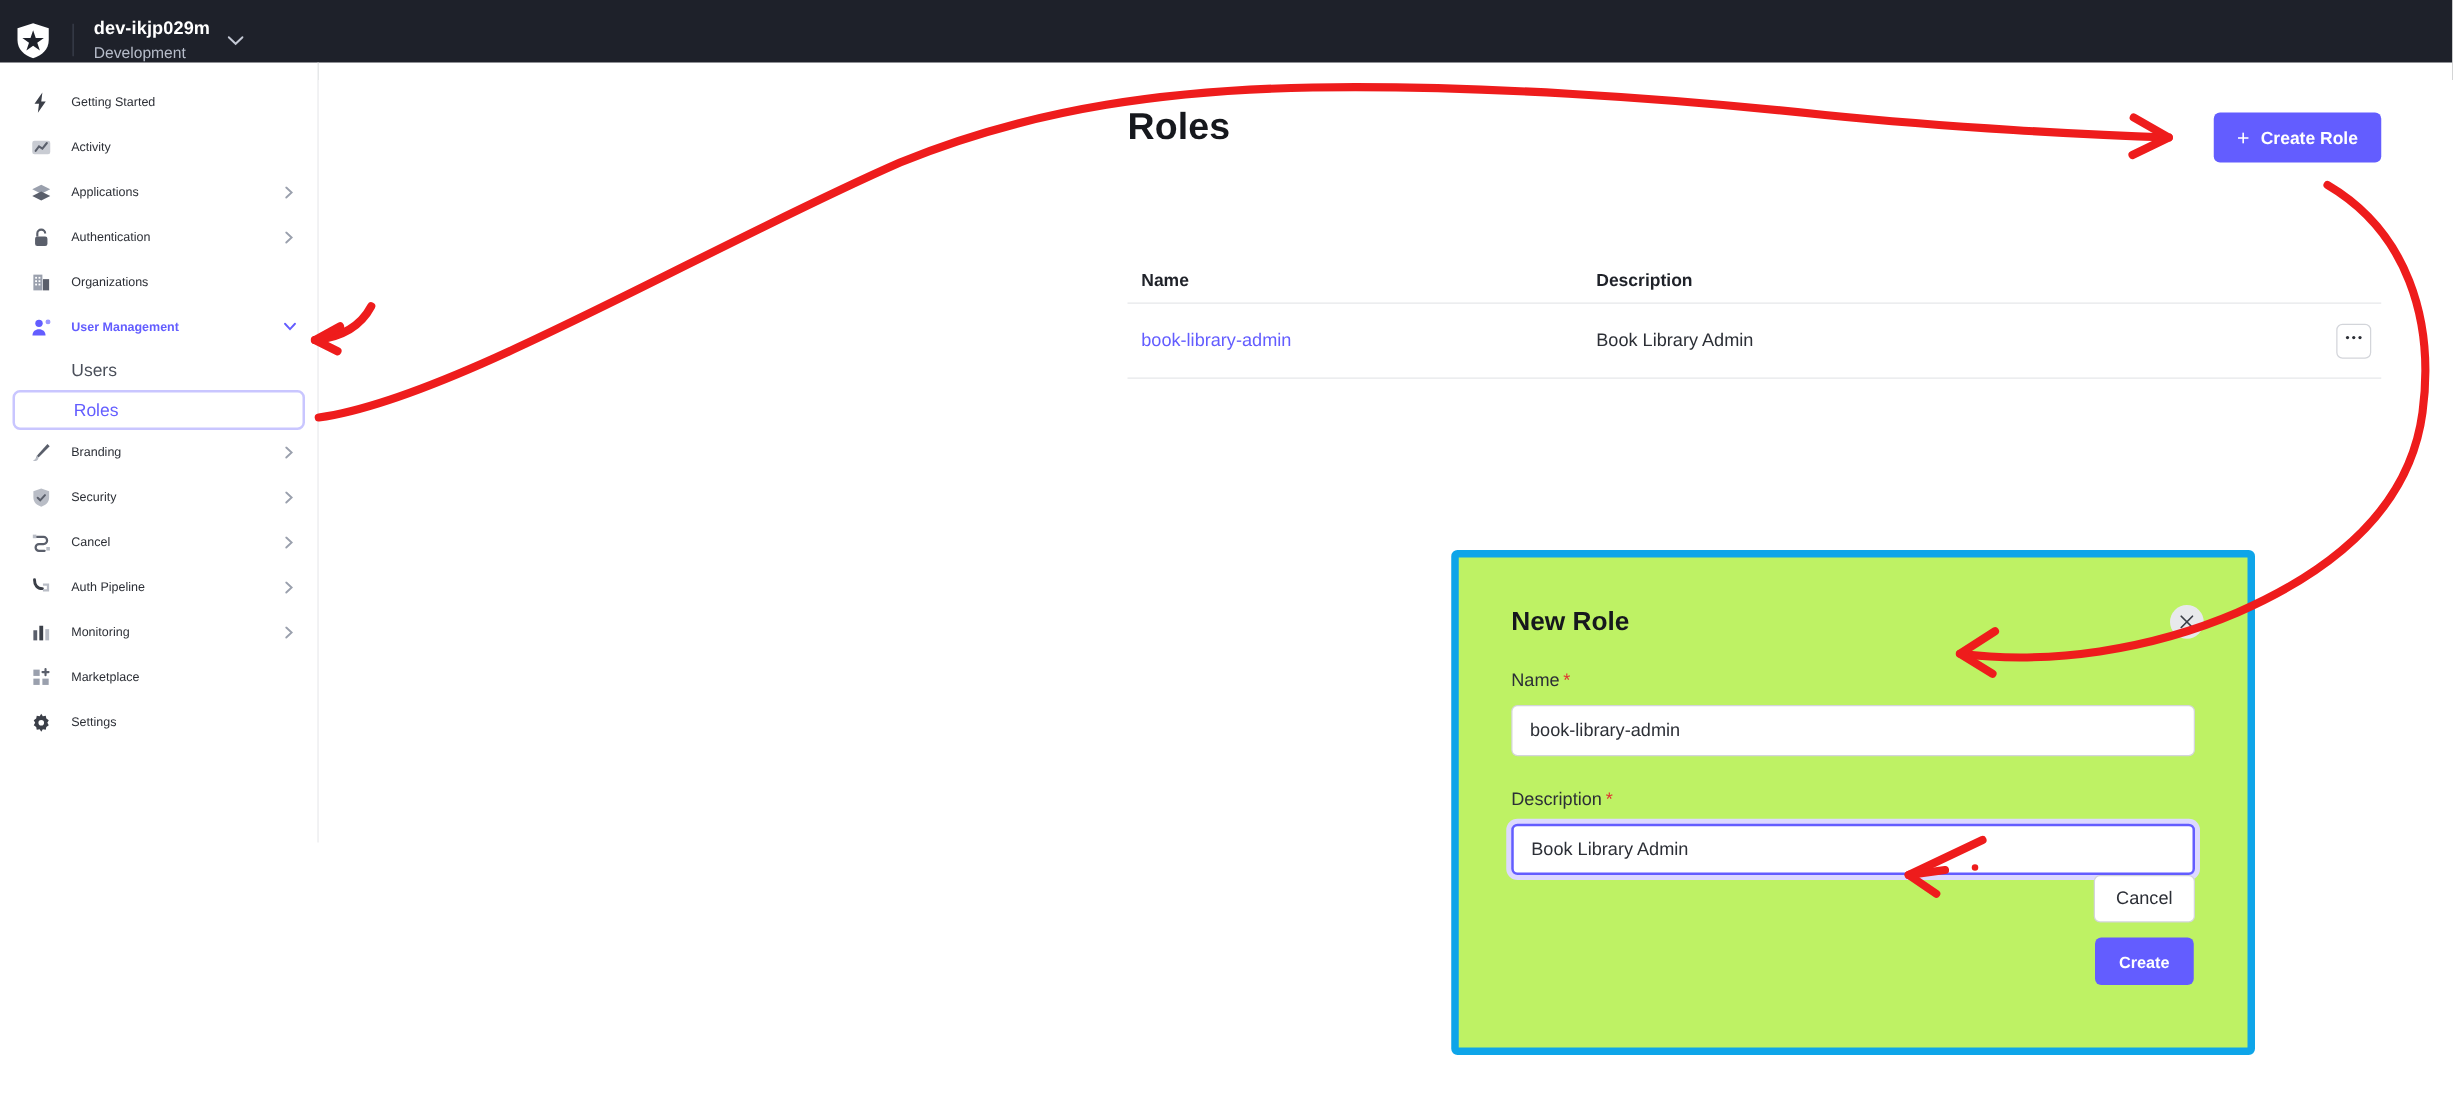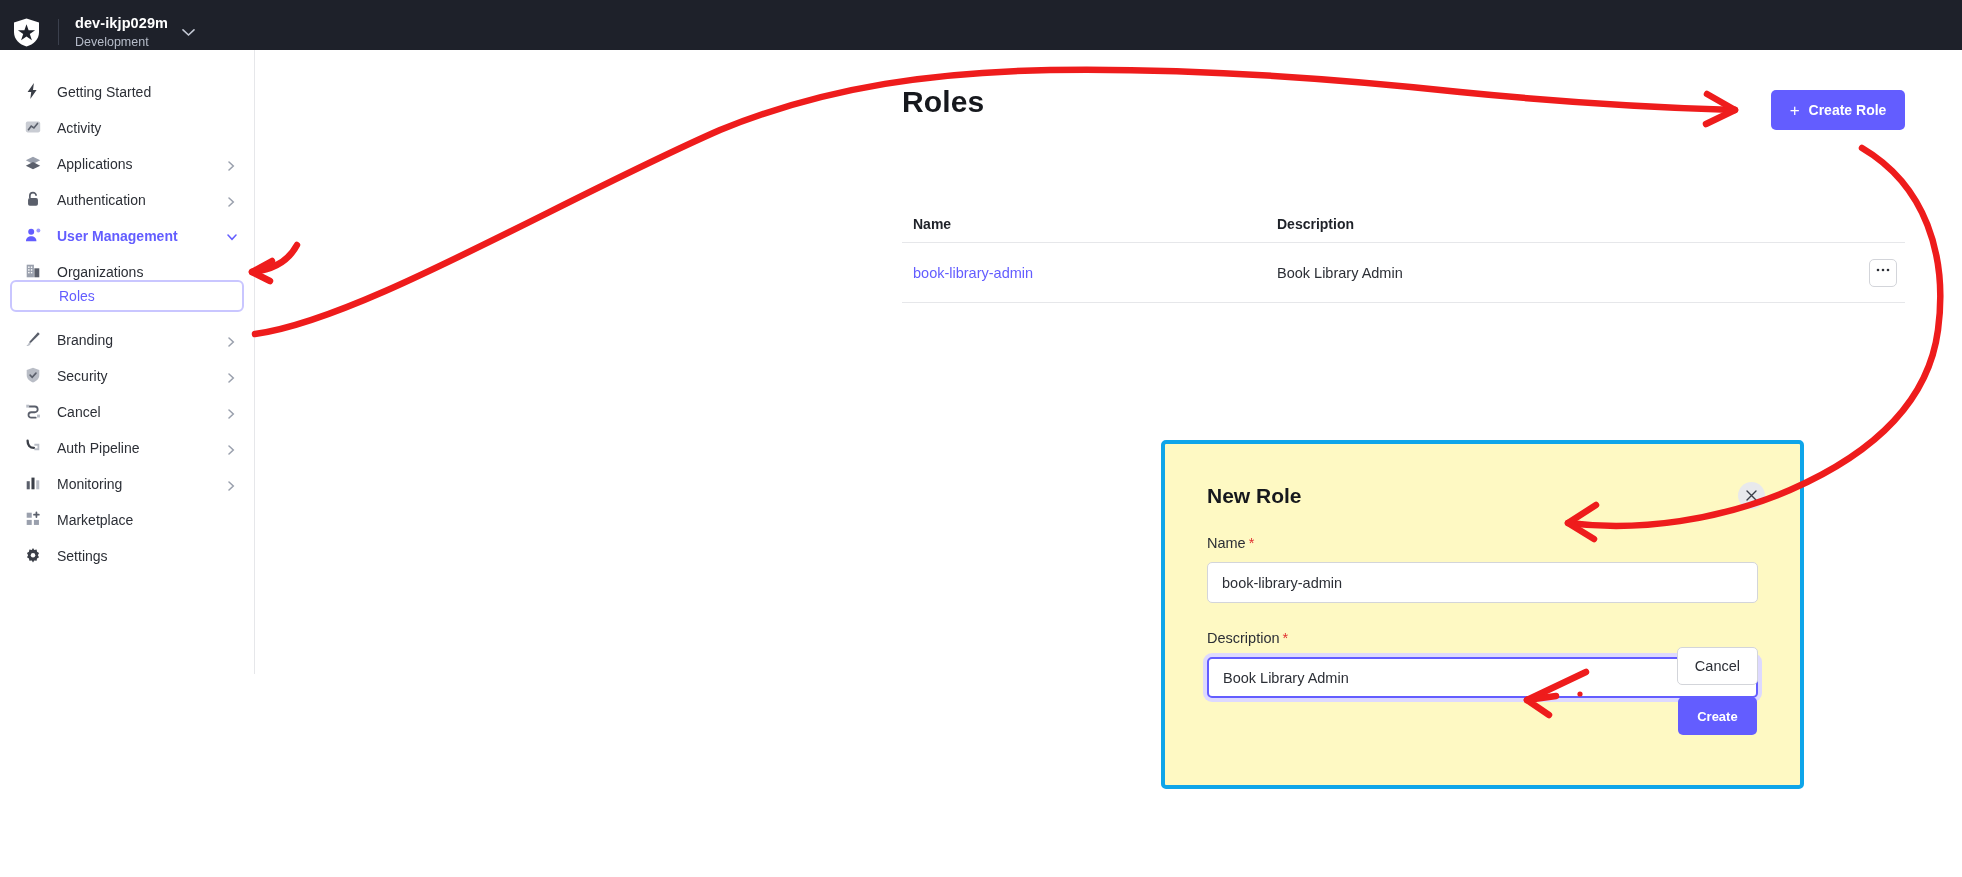--- a/index.html
+++ b/index.html
@@ -23,23 +23,23 @@
   .tenant-name { color:#ffffff; font-size:14.5px; font-weight:bold; letter-spacing:.1px; }
   .tenant-env  { color:#b6bcc9; font-size:12.5px; margin-top:3px; }
   .tenant-caret { margin-left:14px; color:#c3c8d4; font-size:13px; display:flex; align-items:center; }
 
   
   .sidebar {
     position:absolute; left:0; top:50px; width:255px; height:624px;
     background:#ffffff; border-right:1px solid #e6e7ea; padding-top:14px;
   }
   .nav-item {
-    position:relative; display:flex; align-items:flex-end;
+    position:relative; display:flex; align-items:center;
     height:36px; margin:0 10px; padding-left:12px; border-radius:6px;
-    font-size:14px; color:#2c2f36; cursor:pointer;
+    font-size:10px; color:#2c2f36; cursor:pointer;
   }
   .nav-item .ico { width:22px; height:18px; display:flex; align-items:center; justify-content:center; margin-right:13px; flex:0 0 22px; }
   .nav-item .lbl { flex:1 1 auto; white-space:nowrap; }
   .nav-item .chev { color:#9aa0ad; font-size:12px; margin-right:6px; }
   .nav-item.active { color:#635dff; font-weight:bold; }
   .nav-item.active .chev { color:#635dff; }
   .sub-item {
     display:flex; align-items:center; height:32px; margin:0 10px;
     padding-left:47px; border-radius:6px; font-size:14px; color:#4a4f5a; cursor:pointer;
   }
@@ -78,22 +78,22 @@
   .role-link { color:#635dff; cursor:pointer; }
   .kebab-btn {
     width:28px; height:28px; border:1px solid #d3d5da; border-radius:5px;
     background:#fff; display:flex; align-items:center; justify-content:center;
     font-size:13px; color:#2c2f36; cursor:pointer; letter-spacing:1px; line-height:0;
     padding-bottom:6px;
   }
 
   
   .modal {
-    position:absolute; left:906px; top:390px; width:643px; height:349px;
-    background:#fef9c3; border:4px solid #0ea5e9; border-radius:5px;
+    position:absolute; left:906px; top:390px; width:643px; height:404px;
+    background:#bef264; border:6px solid #0ea5e9; border-radius:5px;
   }
   .modal-inner { padding:28px 42px 0 42px; position:relative; height:100%; }
   .modal-title { font-size:21px; font-weight:bold; color:#16181d; margin:12px 0 0 0; }
   .modal-close {
     position:absolute; right:35px; top:38px; width:27px; height:27px; border-radius:50%;
     background:#e8e9ec; border:none; color:#3b3f48; font-size:14px;
     display:flex; align-items:center; justify-content:center; cursor:pointer; font-family:inherit;
   }
   .field { margin-top:27px; }
   .field-label { font-size:14.5px; color:#2c2f36; margin-bottom:11px; }
@@ -182,54 +182,57 @@
         <span class="ico">
           <svg class="i" width="18" height="18" viewBox="0 0 20 20">
             <path d="M6.5 9 V6.5 a3.5 3.5 0 0 1 7 0" stroke="#5a5f6b" stroke-width="1.9" fill="none"></path>
             <rect x="4.5" y="9" width="11" height="8.5" rx="2" fill="#5a5f6b"></rect>
           </svg>
         </span>
         <span class="lbl">Authentication</span>
         <span class="chev">
           <svg class="i" width="11" height="11" viewBox="0 0 11 11">
             <path d="M2 1 L6.3 5 L2 9" stroke="#9aa0ad" stroke-width="1.5" fill="none" stroke-linecap="round"></path>
-          </svg>
-        </span>
-      </div>
-      <div class="nav-item active">
-        <span class="ico">
-          <svg class="i" width="18" height="18" viewBox="0 0 20 20">
-            <circle cx="8" cy="6.3" r="3.3" fill="#635dff"></circle>
-            <path d="M2.2 17 c0-3.6 2.6-5.5 5.8-5.5 s5.8 1.9 5.8 5.5 z" fill="#635dff"></path>
-            <circle cx="16" cy="5" r="2.2" fill="#9b97ff"></circle>
-          </svg>
-        </span>
-        <span class="lbl">User Management</span>
-        <span class="chev">
-          <svg class="i" width="11" height="11" viewBox="0 0 11 11">
-            <path d="M1 2 L5 6.3 L9 2" stroke="#635dff" stroke-width="1.5" fill="none" stroke-linecap="round"></path>
           </svg>
         </span>
       </div>
       <div class="nav-item">
         <span class="ico">
           <svg class="i" width="18" height="18" viewBox="0 0 20 20">
             <rect x="3" y="3" width="8" height="14" fill="#9aa0ad"></rect>
             <rect x="11.5" y="7" width="5.5" height="10" fill="#5a5f6b"></rect>
             <g fill="#fff">
               <rect x="4.6" y="5" width="1.6" height="1.6"></rect>
               <rect x="7.6" y="5" width="1.6" height="1.6"></rect>
               <rect x="4.6" y="8" width="1.6" height="1.6"></rect>
               <rect x="7.6" y="8" width="1.6" height="1.6"></rect>
               <rect x="4.6" y="11" width="1.6" height="1.6"></rect>
               <rect x="7.6" y="11" width="1.6" height="1.6"></rect>
             </g>
           </svg>
         </span>
         <span class="lbl">Organizations</span>
+      </div>
+      <div class="nav-item active">
+        <span class="ico">
+          <svg class="i" width="18" height="18" viewBox="0 0 20 20">
+            <circle cx="8" cy="6.3" r="3.3" fill="#635dff"></circle>
+            <path d="M2.2 17 c0-3.6 2.6-5.5 5.8-5.5 s5.8 1.9 5.8 5.5 z" fill="#635dff"></path>
+            <circle cx="16" cy="5" r="2.2" fill="#9b97ff"></circle>
+          </svg>
+        </span>
+        <span class="lbl">User Management</span>
+        <span class="chev">
+          <svg class="i" width="11" height="11" viewBox="0 0 11 11">
+            <path d="M1 2 L5 6.3 L9 2" stroke="#635dff" stroke-width="1.5" fill="none" stroke-linecap="round"></path>
+          </svg>
+        </span>
+      </div>
+      <div class="sub-item">
+        <span>Users</span>
       </div>
       <div class="sub-item selected">
         <span>Roles</span>
       </div>
       <div class="nav-item">
         <span class="ico">
           <svg class="i" width="18" height="18" viewBox="0 0 20 20">
             <path d="M15.5 2.5 L17.5 4.5 8 14 5 15.5 6.5 12.5 z" fill="#5a5f6b"></path>
             <path d="M6.5 12.5 L5 15.5 2.5 17.5 c2.5 .6 4.6-.6 5-2.5 z" fill="#b9bdc6"></path>
           </svg>

